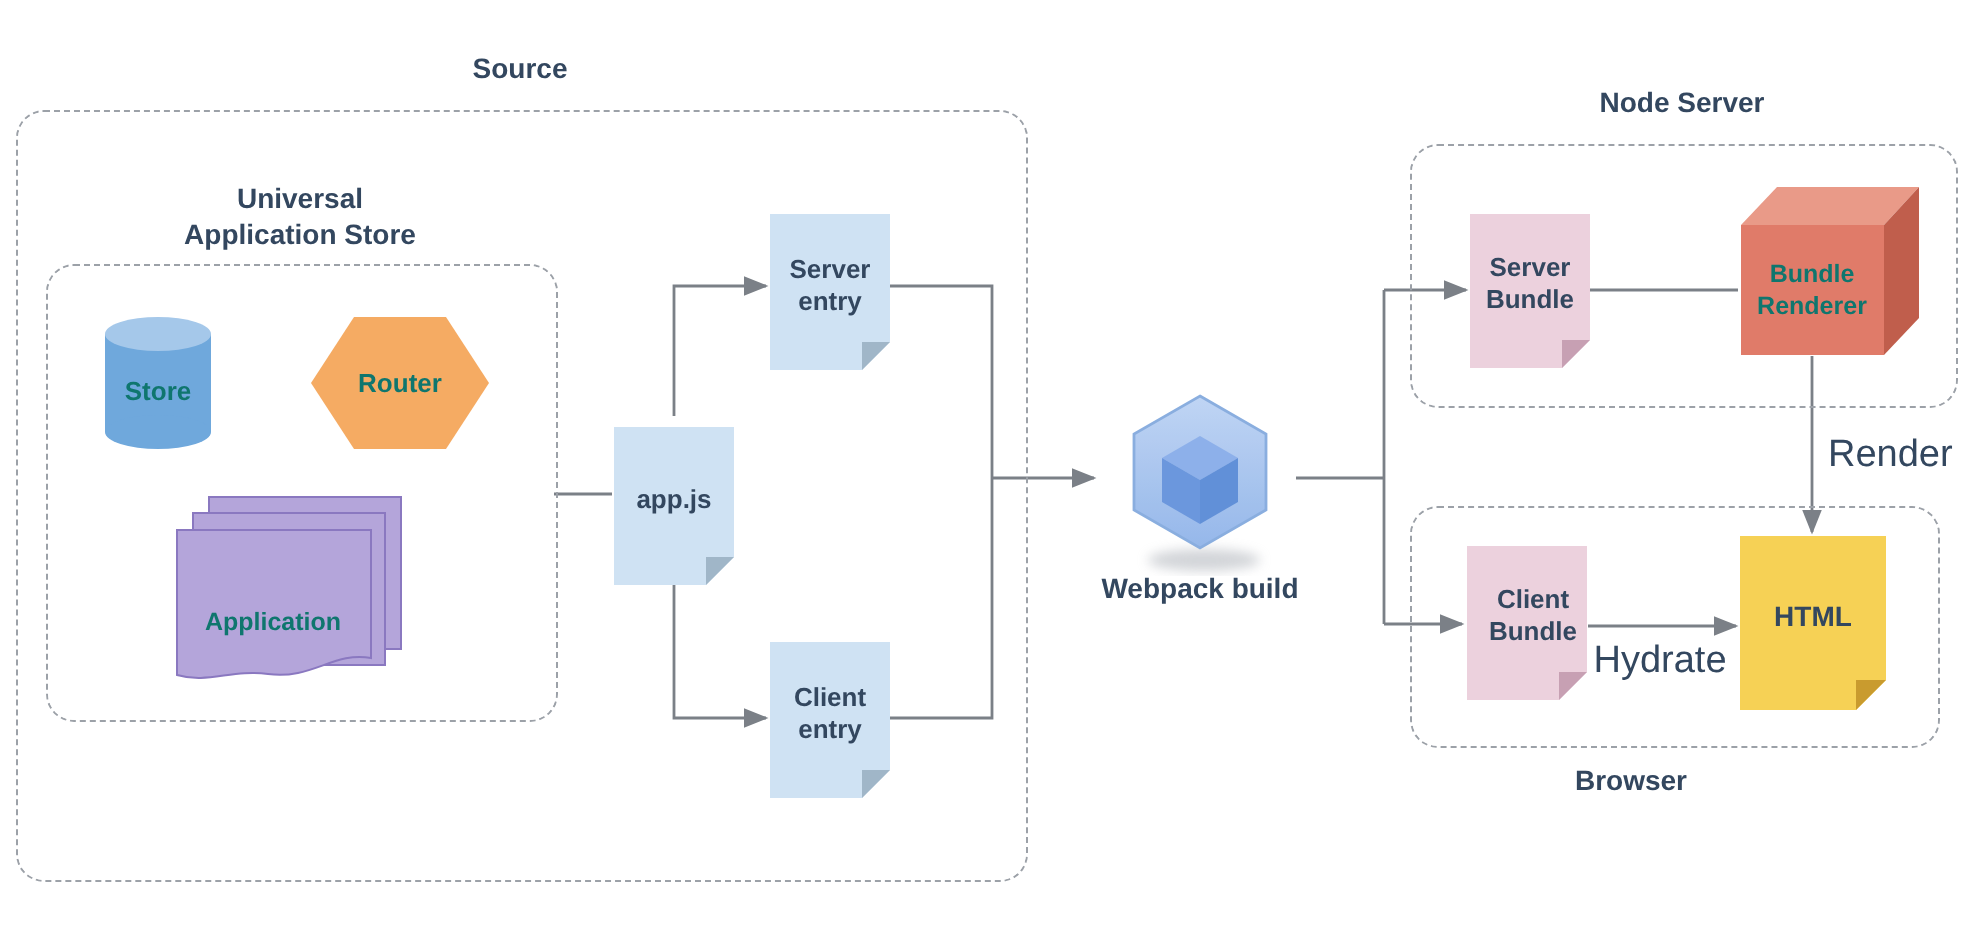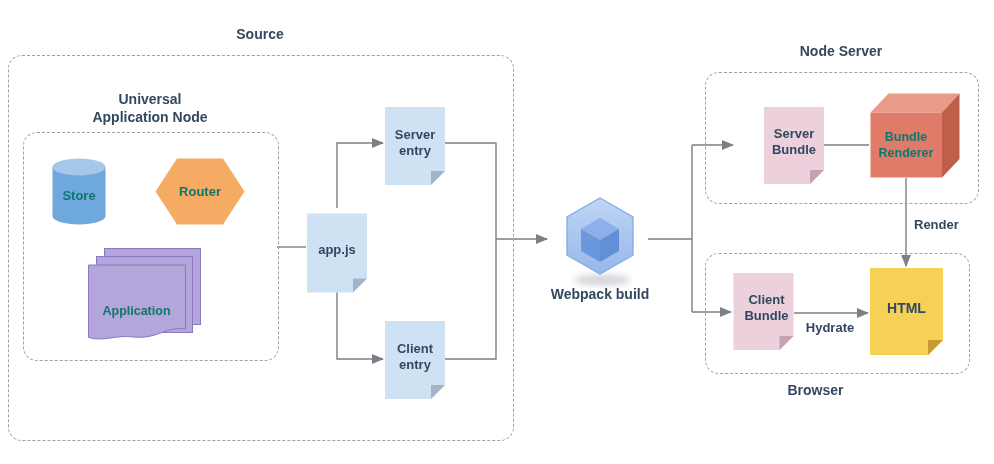--- a/index.html
+++ b/index.html
@@ -28,21 +28,21 @@
   }
   .node{position:absolute;}
   .node > svg{position:absolute;left:0;top:0;width:100%;height:100%;display:block;}
   .node-label{
     position:absolute;inset:0;display:flex;align-items:center;justify-content:center;
     text-align:center;font-weight:bold;font-size:13px;line-height:16px;color:var(--text_navy);
   }
   .node-label.on-shape{color:#0f766e;}
   .note .node-label{padding-bottom:7px;border-radius:29px;}
   .edge-label{
-    position:absolute;font-weight:bold;font-size:13px;color:var(--text_navy);
+    position:absolute;font-weight:normal;font-size:19px;color:var(--text_navy);
   }
   .blue-body{fill:var(--note_blue);} .blue-fold{fill:var(--note_blue_fold);}
   .pink-body{fill:var(--note_pink);} .pink-fold{fill:var(--note_pink_fold);}
   .yellow-body{fill:var(--note_yellow);} .yellow-fold{fill:var(--note_yellow_fold);}
 </style>
 </head>
 <body>
 
 <div class="canvas">
 
@@ -61,21 +61,21 @@
     <path d="M692 145 H733" marker-end="url(#arrow)"></path>
     <path d="M692 312 H731" marker-end="url(#arrow)"></path>
     <path d="M795 145 H869"></path>
     <path d="M906 178 V266" marker-end="url(#arrow)"></path>
     <path d="M794 313 H868" marker-end="url(#arrow)"></path>
   </svg>
 
   <div class="group-label" style="left:8px;top:25px;width:504px;">Source</div>
   <div class="group-box" style="left:8px;top:55px;width:504px;height:384px;"></div>
 
-  <div class="group-label" style="left:85px;top:90px;width:130px;">Universal Application Node</div>
+  <div class="group-label" style="left:85px;top:90px;width:130px;">Universal Application Store</div>
   <div class="group-box" style="left:23px;top:132px;width:254px;height:227px;"></div>
 
   <div class="node" style="left:52px;top:158px;width:54px;height:67px;">
     <svg viewBox="0 0 54 67">
       <rect x="0.5" y="9" width="53" height="49" style="fill:var(--store_body);"></rect>
       <ellipse cx="27" cy="58" rx="26.5" ry="8.5" style="fill:var(--store_body);"></ellipse>
       <ellipse cx="27" cy="9" rx="26.5" ry="8.5" style="fill:var(--store_top);"></ellipse>
     </svg>
     <div class="node-label on-shape" style="padding-top:8px;">Store</div>
   </div>
@@ -136,21 +136,21 @@
       <polygon points="36,22 55,33 36,44 17,33" style="fill:var(--webpack_inner_top);"></polygon>
       <polygon points="17,33 36,44 36,66 17,55" style="fill:var(--webpack_inner_left);"></polygon>
       <polygon points="55,33 55,55 36,66 36,44" style="fill:var(--webpack_inner_right);"></polygon>
     </svg>
   </div>
   <div class="group-label" style="left:550px;top:286px;width:100px;font-size:14px;line-height:17px;">Webpack build</div>
 
   <div class="group-label" style="left:705px;top:42px;width:272px;">Node Server</div>
   <div class="group-box" style="left:705px;top:72px;width:272px;height:130px;"></div>
 
-  <div class="node note" style="left:764px;top:107px;width:60px;height:77px;">
+  <div class="node note" style="left:735px;top:107px;width:60px;height:77px;">
     <svg viewBox="0 0 60 77">
       <path class="pink-body" d="M0 0 H60 V63 L46 77 H0 Z"></path>
       <path class="pink-fold" d="M60 63 L46 77 V63 Z"></path>
     </svg>
     <div class="node-label" style="padding-left:4px;padding-right:4px;">Server Bundle</div>
   </div>
 
   <div class="node" style="left:870px;top:93px;width:90px;height:85px;">
     <svg viewBox="0 0 90 85">
       <polygon points="0.5,19.5 18.5,0.5 89.5,0.5 72,19.5" style="fill:var(--renderer_top);"></polygon>

